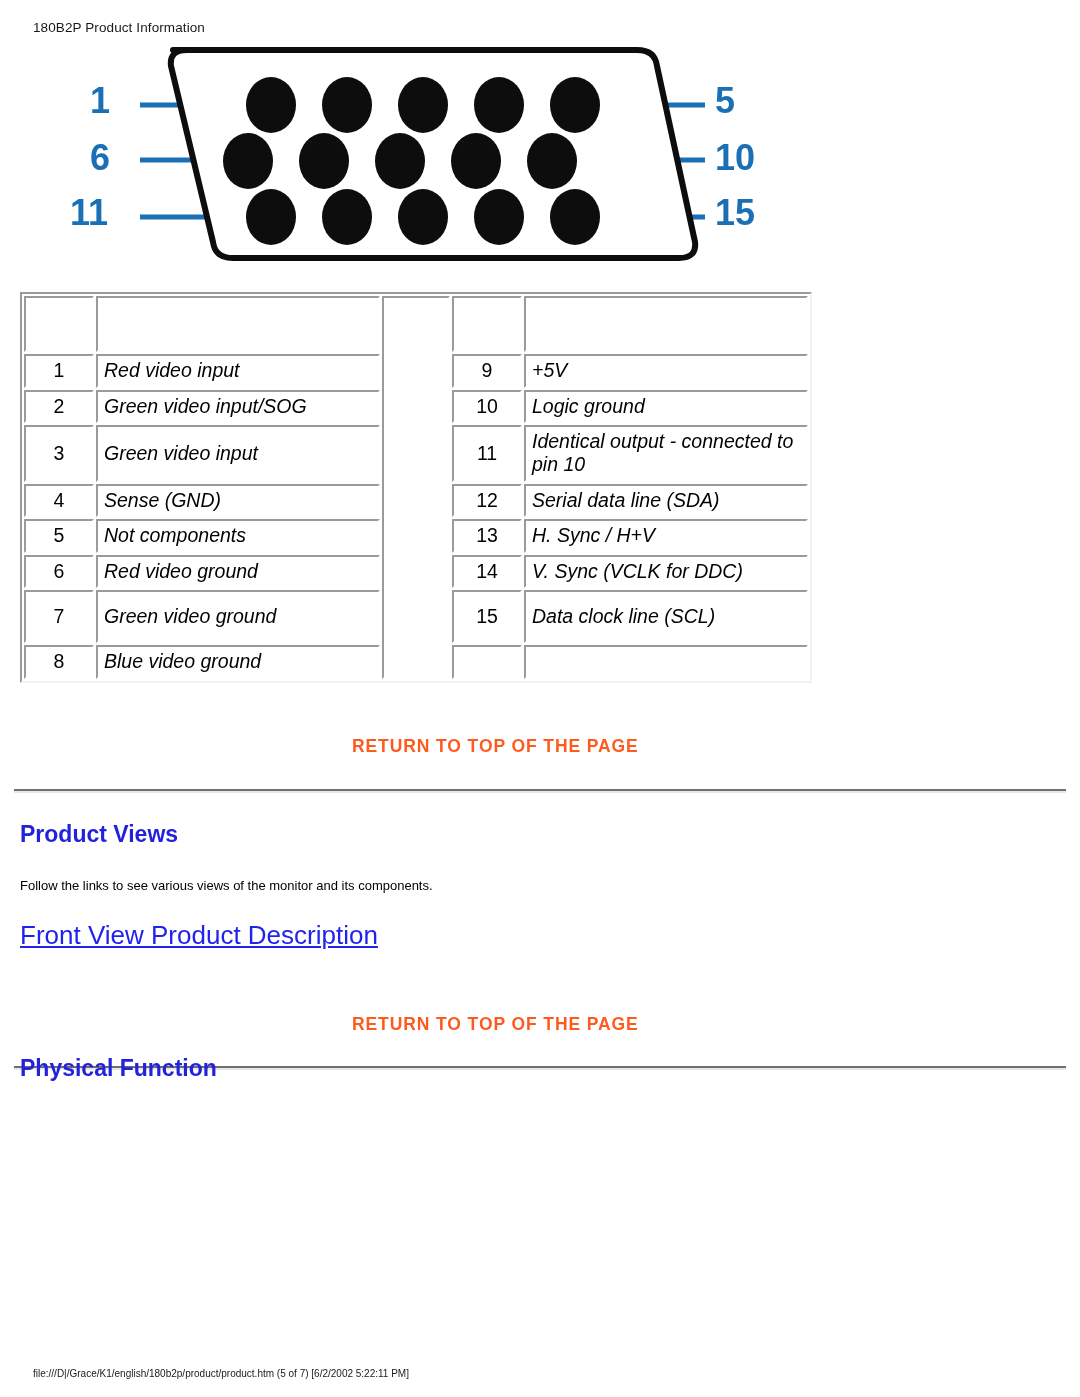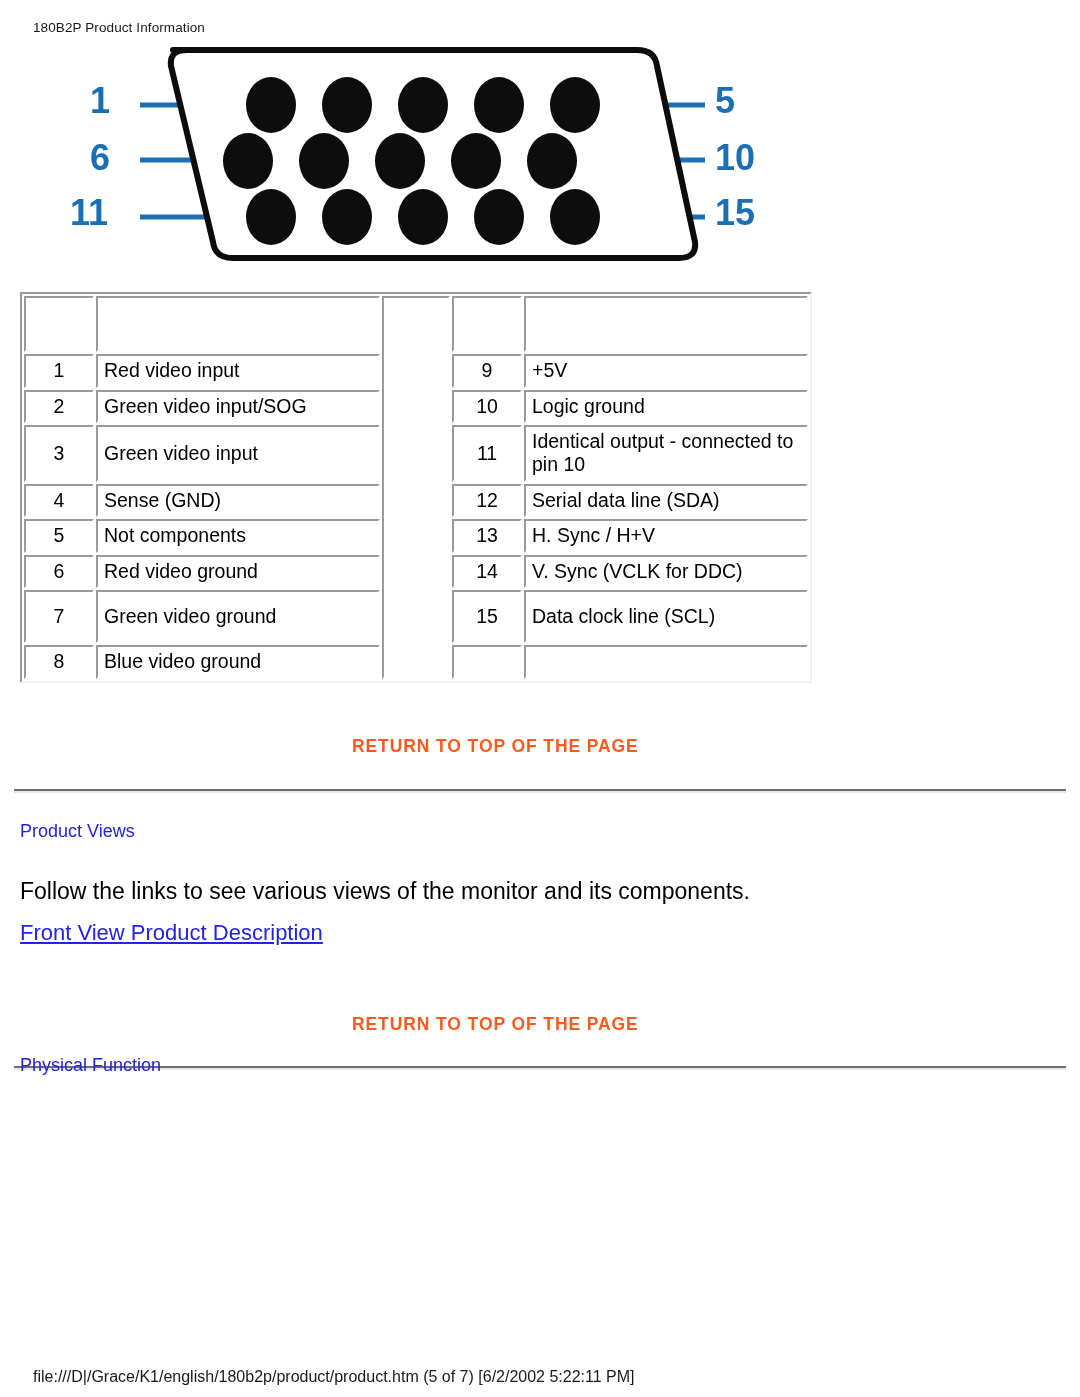--- a/index.html
+++ b/index.html
@@ -77,20 +77,21 @@
     text-align: left;
     width: 268px;
   }
   td.pin-no {
     text-align: center;
     width: 54px;
   }
   td.assign {
     text-align: left;
     width: 268px;
+    font-style: italic;
   }
   td.spacer-col {
     background: #0f2ccf;
     border-color: #0f2ccf;
     width: 52px;
     padding: 0;
   }
   td.empty-cell { background:#ffffff; }
   tr.tall td { height: 42px; }
 
@@ -114,48 +115,48 @@
     letter-spacing: 0.9px;
     color: #ff5a1e;
     white-space: nowrap;
     cursor: pointer;
   }
 
   
   .section-heading {
     position: absolute;
     left: 20px;
-    font-size: 18px;
-    font-weight: normal;
+    font-size: 23px;
+    font-weight: bold;
     color: #2222dd;
     white-space: nowrap;
   }
   .body-text {
     position: absolute;
     left: 20px;
-    font-size: 23px;
+    font-size: 13px;
     color: #000000;
     white-space: nowrap;
   }
   .doc-link {
     position: absolute;
     left: 20px;
-    font-size: 22px;
+    font-size: 26px;
     color: #2222ee;
     text-decoration: underline;
     white-space: nowrap;
     cursor: pointer;
   }
 
   
   .footer {
     position: absolute;
     left: 33px;
     top: 1368px;
-    font-size: 16px;
+    font-size: 10px;
     color: #1a1a1a;
     white-space: nowrap;
   }
 </style>
 </head>
 <body>
 
 <div class="page-header">180B2P Product Information</div>
 
 <div class="connector-block">

